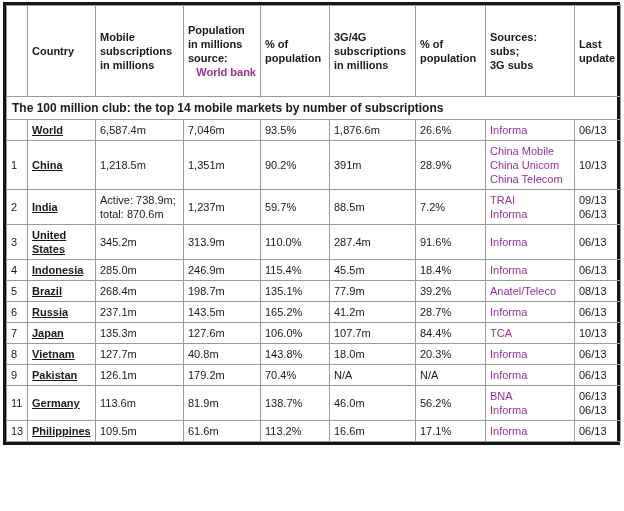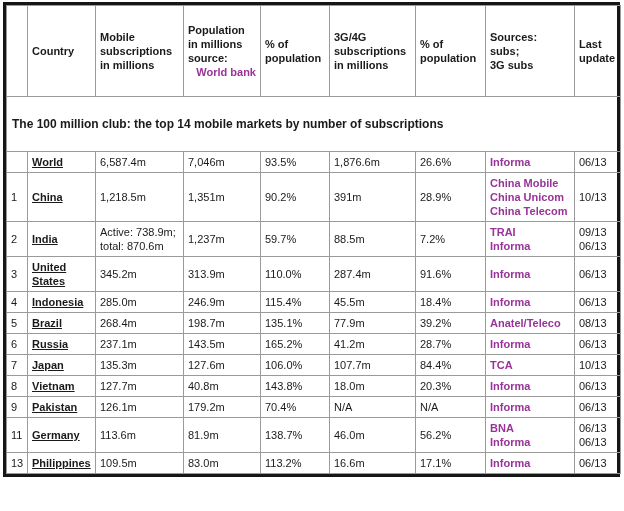--- a/index.html
+++ b/index.html
@@ -29,28 +29,28 @@
     font-size: 11px;
     line-height: 14px;
     white-space: pre-line;
     overflow: hidden;
   }
   th { font-weight: bold; color: #1a1a1a; }
   .title-cell {
     font-weight: bold;
     font-size: 12px;
     height: 18px;
-    padding: 18px 5px;
+    padding: 2px 5px;
     white-space: nowrap;
   }
   thead th { height: 58px; }
   .purple { color: #993399; font-weight: bold; text-align: right; }
   .hdr-link { display: block; }
   .c-country { font-weight: bold; text-decoration: underline; }
-  .c-sources { color: #993399; font-weight: bold; }
+  .c-sources { color: #993399; font-weight: normal; }
 </style>
 </head>
 <body>
 
 <div class="frame">
   <table>
     <colgroup>
       <col style="width:21px">
         <col style="width:68px">
         <col style="width:88px">
@@ -219,21 +219,21 @@
           <td>56.2%</td>
           <td class="c-sources">BNA
 Informa</td>
           <td>06/13
 06/13</td>
         </tr>
         <tr>
           <td>13</td>
           <td class="c-country">Philippines</td>
           <td>109.5m</td>
-          <td>83.0m</td>
+          <td>61.6m</td>
           <td>113.2%</td>
           <td>16.6m</td>
           <td>17.1%</td>
           <td class="c-sources">Informa</td>
           <td>06/13</td>
         </tr>
       </tbody>
 
   </table>
 </div>

